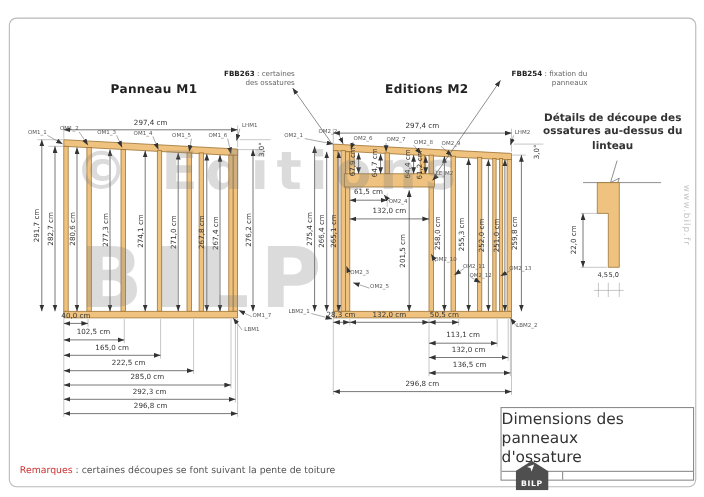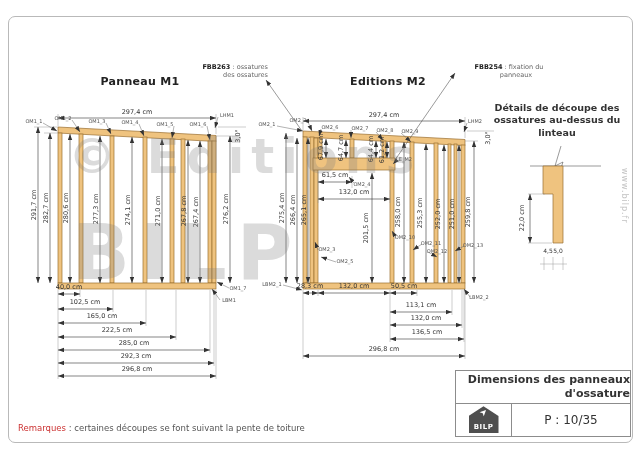--- a/index.html
+++ b/index.html
@@ -16,21 +16,21 @@
   .callout{position:absolute;font-size:6.5px;color:#666;z-index:2;line-height:1.3}
   .callout b{color:#222}
   .dtitle{position:absolute;z-index:2;font-size:9.5px;font-weight:bold;color:#333;
           text-align:center;transform:translate(-50%,0);width:132px;line-height:1.3;white-space:normal}
   .wm{position:absolute;z-index:3;color:rgba(125,125,125,.28);font-weight:bold;
       pointer-events:none;line-height:1;white-space:nowrap}
   .wmsite{position:absolute;z-index:3;color:#c2c2c2;font-size:8px;letter-spacing:1px;
           writing-mode:vertical-rl;pointer-events:none}
   .tblock{position:absolute;left:455px;top:370px;width:176px;height:67px;border:1px solid #8c8c8c;
           background:#fff;z-index:4;display:flex;flex-direction:column;box-sizing:border-box}
-  .tbhead{border-bottom:1px solid #8c8c8c;text-align:right;font-size:11px;font-weight:bold;
+  .tbhead{border-bottom:1px solid #8c8c8c;text-align:left;font-size:14px;font-weight:normal;
           color:#333;padding:2px 0;line-height:1.25}
   .tbrow{display:flex;flex:1;min-height:0}
   .tbcell{display:flex;align-items:center;justify-content:center;font-size:12px;color:#333}
   .c1{width:55px;border-right:1px solid #8c8c8c}
   .c2{width:61px;border-right:1px solid #8c8c8c}
   .c3{flex:1}
   .logo{position:relative;width:30px;height:27px;background:#4f4f4f;
         clip-path:polygon(50% 0,100% 36%,100% 100%,0 100%,0 36%)}
   .logo .ar{position:absolute;left:50%;top:2px;transform:translateX(-50%) rotate(-45deg);
             color:#fff;font-size:9px;line-height:1}
@@ -281,24 +281,24 @@
 <div class="L C" style="left:310px;top:286px">28,3 cm</div>
 <div class="L C" style="left:354px;top:286px">132,0 cm</div>
 <div class="L C" style="left:404px;top:286px">50,5 cm</div>
 <div class="L C" style="left:421px;top:305px">113,1 cm</div>
 <div class="L C" style="left:426px;top:318px">132,0 cm</div>
 <div class="L C" style="left:427px;top:332px">136,5 cm</div>
 <div class="L C" style="left:384px;top:349px">296,8 cm</div>
 
 <div class="callout" style="left:196px;top:63px;width:72px;text-align:right">
   <b>FBB263</b>
-  <span>: ossatures</span><br>
+  <span>: certaines</span><br>
   <span>des ossatures</span>
 </div>
-<div class="callout" style="left:469px;top:63px;width:80px;text-align:center">
+<div class="callout" style="left:454px;top:63px;width:80px;text-align:right">
   <b>FBB254</b>
   <span>: fixation du</span><br>
   <span style="padding-left:14px">panneaux</span>
 </div>
 
 <div class="dtitle" style="left:557px;top:102px">Détails de découpe des ossatures au-dessus du linteau</div>
 <div class="L V" style="left:522px;top:218px">22,0 cm</div>
 <div class="L C" style="left:548px;top:251px;font-size:6px">4,5</div>
 <div class="L C" style="left:558px;top:251px;font-size:6px">5,0</div>
 
@@ -311,20 +311,19 @@
     <span>Dimensions des panneaux</span><br>
     <span>d'ossature</span>
   </div>
   <div class="tbrow">
     <div class="tbcell c1">
       <div class="logo">
         <span class="ar">➤</span>
         <span class="lg">BILP</span>
       </div>
     </div>
-    <div class="tbcell c3">P : 10/35</div>
   </div>
 </div>
 
 <div class="remark">
   <span class="rl">Remarques</span>
   <span>: certaines découpes se font suivant la pente de toiture</span>
 </div>
 
 </body></html>

